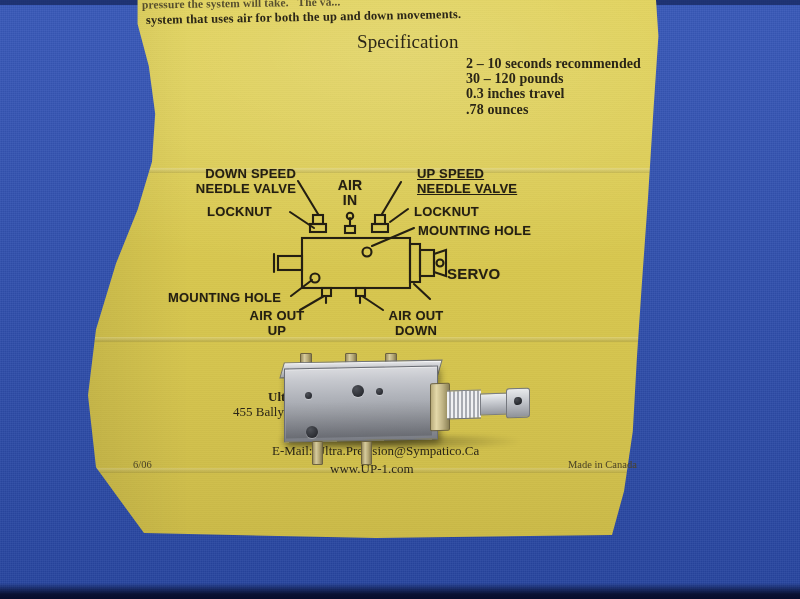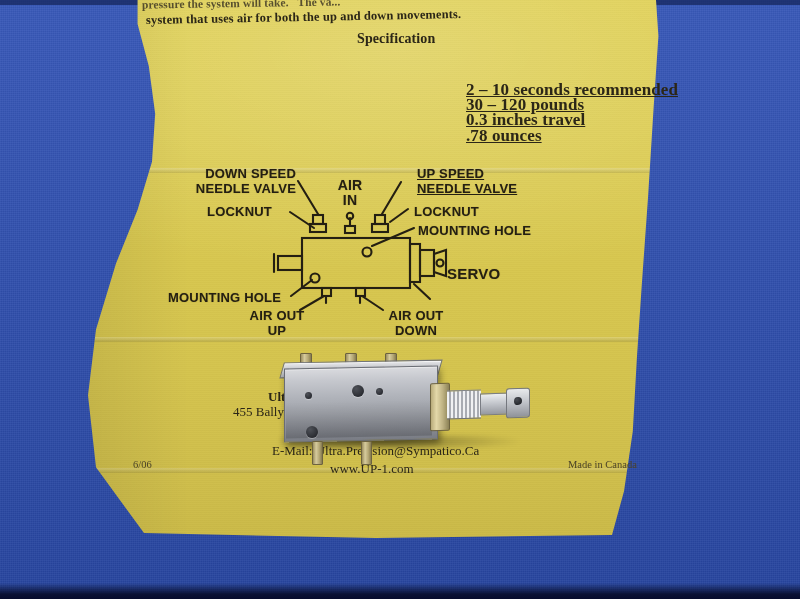--- a/index.html
+++ b/index.html
@@ -121,32 +121,31 @@
     opacity: .82;
     transform: rotate(-0.9deg);
   }
   .top-line-2 {
     left: 146px; top: 10px;
     font-size: 12.5px; font-weight: 700;
     transform: rotate(-1.1deg);
   }
   .spec-title {
     left: 357px; top: 31px;
-    font-size: 14px; font-weight: 700;
+    font-size: 19px; font-weight: 400;
   }
   .spec-col-left {
     left: 155px; top: 68px;
     font-size: 12.4px; font-weight: 700;
     line-height: 15.4px;
   }
   .spec-col-right {
-    left: 466px; top: 82px;
-    font-size: 17px; font-weight: 700;
+    left: 466px; top: 56px;
+    font-size: 14px; font-weight: 700;
     line-height: 15.2px;
-    text-decoration: underline;
   }
 
   
   .dlabel {
     position: absolute;
     color: #241f12;
     font-family: "Liberation Sans", sans-serif;
     font-weight: 700;
     font-size: 13px;
     letter-spacing: .2px;

